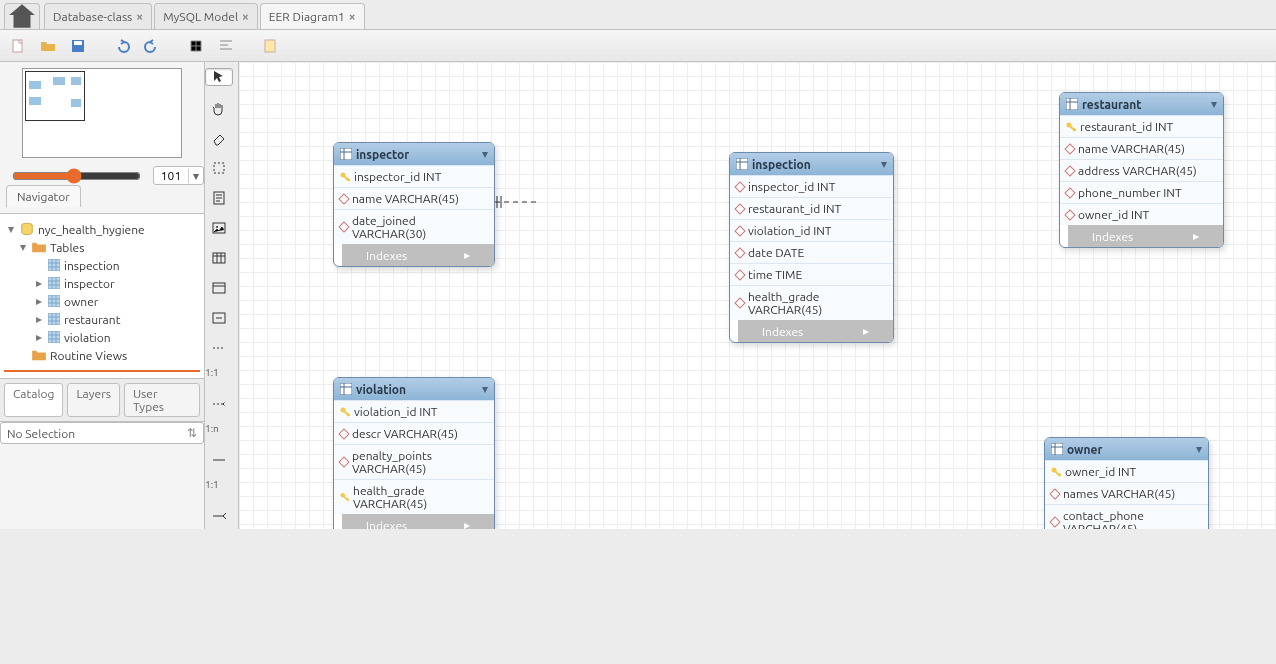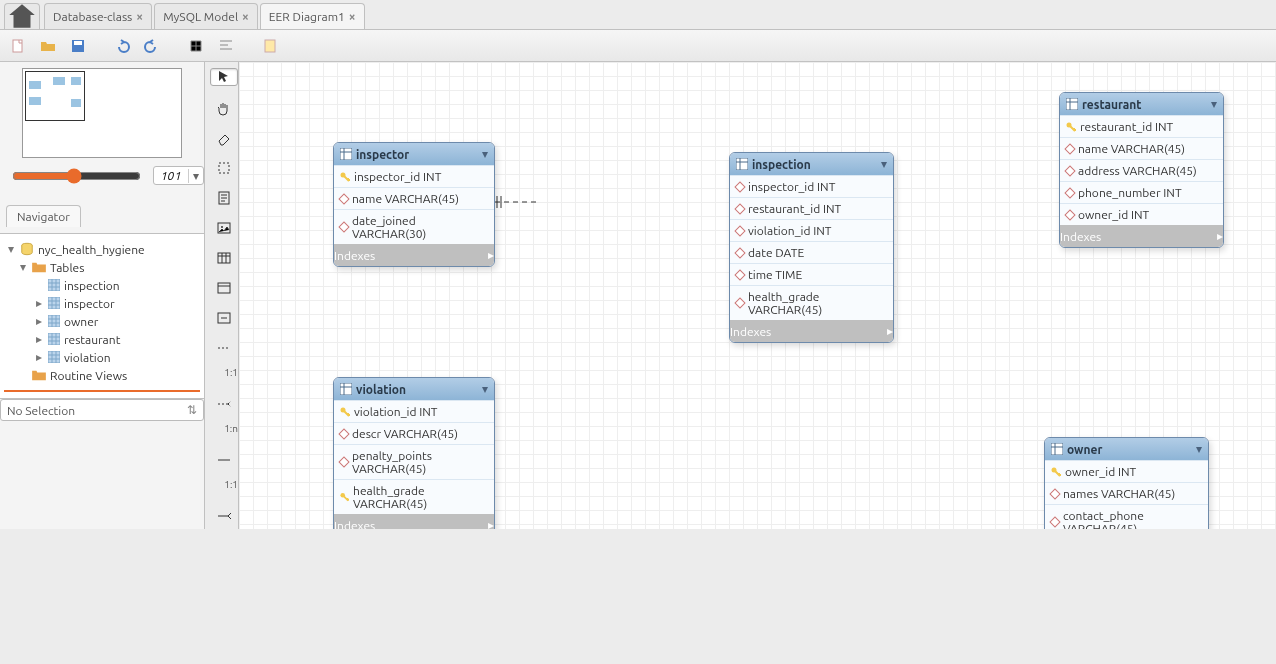--- a/index.html
+++ b/index.html
@@ -25,37 +25,37 @@
 
 
 .sidebar { width: 205px; display:flex; flex-direction:column; background:#f4f4f4; border-right:1px solid #c0c0c0; }
 .navigator-panel { padding:6px; }
 .minimap { width:160px; height:90px; background:#fff; border:1px solid #999; position:relative; margin:0 auto 8px auto; }
 .minimap .viewport { position:absolute; border:1px solid #333; left:2px; top:2px; width:60px; height:50px; }
 .minimap .blob { position:absolute; background:#9bc4e2; }
 .zoomrow { display:flex; align-items:center; gap:6px; }
 .zoomrow input[type=range] { flex:1; accent-color:#e96b2b; }
 .zoom-val { display:flex; align-items:center; border:1px solid #bbb; background:#fff; border-radius:3px; }
-.zoom-val input { width:34px; border:none; text-align:center; padding:2px 0; background:transparent;font-style:italic; }
+.zoom-val input { width:34px; border:none; text-align:center; padding:2px 0; background:transparent; }
 .zoom-val .dd { padding:0 4px; border-left:1px solid #ccc; color:#666;}
-.panel-tab { display:inline-block; padding:4px 10px; border:1px solid #c0c0c0; border-bottom:none; background:#f8f8f8; border-radius:4px 4px 0 0; color:#555; margin-top:20px;}
+.panel-tab { display:inline-block; padding:4px 10px; border:1px solid #c0c0c0; border-bottom:none; background:#f8f8f8; border-radius:4px 4px 0 0; color:#555; margin-top:0;}
 .tree { background:#fff; border-top:1px solid #c0c0c0; padding:6px 4px; flex:0 0 auto; }
 .tree-item { display:flex; align-items:center; gap:4px; padding:2px 2px; color:#333; }
 .tree-item .tri { width:10px; color:#777; display:inline-block; text-align:center;}
 .tree .indent1 { padding-left:14px; }
 .tree .indent2 { padding-left:30px; }
 .orange-underline { height:2px; background:#e96b2b; margin-top:6px; }
 .bottom-tabs { display:flex; gap:4px; padding:4px; border-top:1px solid #c0c0c0; background:#ececec; }
 .bottom-tabs .btab { padding:3px 8px; border:1px solid #c0c0c0; border-radius:3px; background:#f4f4f4; color:#666;}
 .bottom-tabs .btab.active { background:#fff; }
 .sel-row { border-top:1px solid #c0c0c0; }
 .sel-row .combo { display:flex; align-items:center; justify-content:space-between; border:1px solid #bbb; background:#fff; padding:3px 6px; border-radius:3px; color:#555;}
 
 
-.toolcol { width:34px; background:#ececec; border-right:1px solid #c0c0c0; display:flex; flex-direction:column; align-items:flex-end; padding-top:6px; gap:14px; }
+.toolcol { width:34px; background:#ececec; border-right:1px solid #c0c0c0; display:flex; flex-direction:column; align-items:flex-start; padding-top:6px; gap:14px; }
 .toolcol .tbtn2 { width:28px; height:28px; display:flex; align-items:center; justify-content:center; border-radius:3px; }
 .toolcol .tbtn2.active { background:#fff; border:1px solid #aaa; box-shadow:inset 0 1px 2px rgba(0,0,0,.15);}
 .toolcol .lbl { font-size:10px; color:#555; text-align:center; line-height:1; margin-top:-2px; margin-bottom:4px; }
 .toolcol svg { width:16px; height:16px; }
 
 
 .canvas-wrap { flex:1; position:relative; background:#fff; overflow:hidden; }
 .grid-bg {
   position:absolute; inset:0;
   background-image:
@@ -67,21 +67,21 @@
 }
 .relations { position:absolute; inset:0; }
 
 .table-box { position:absolute; width:162px; border:1px solid #6d8aab; border-radius:6px; background:#fff; box-shadow:2px 3px 6px rgba(0,0,0,.15); overflow:hidden; }
 .table-box.result { width:165px; }
 .table-head { background:linear-gradient(#b2cde6,#8db4d6); padding:4px 6px; display:flex; align-items:center; gap:4px; color:#214; }
 .table-head .name { font-weight:bold; color:#2a3a4a; flex:1; }
 .table-head .tri { color:#4a617c; }
 .col-row { display:flex; align-items:center; gap:4px; padding:4px 6px; border-top:1px solid #dbe7f2; font-size:11px; color:#333; background:#f8fbfe; }
 .col-row:first-of-type { border-top:none; }
-.idx-row { background:#bfbfbf; color:#fff; padding:4px 0; display:flex; align-items:center; justify-content:space-between; font-size:11px; }
+.idx-row { background:#bfbfbf; color:#fff; padding:4px 24px; display:flex; align-items:center; justify-content:space-between; font-size:11px;margin-left:8px; }
 .key-icon { width:10px; height:10px; }
 .diamond { width:8px; height:8px; transform:rotate(45deg); border:1px solid #c77; background:#fff; flex:0 0 8px; }
 
 .icon-db { width:14px; height:14px; }
 .icon-folder { width:14px; height:12px; }
 .icon-tbl { width:12px; height:12px; }
 
 </style>
 </head>
 <body>
@@ -247,20 +247,25 @@
         <div class="tree-item indent1">
           <span class="tri" style="visibility:hidden">▸</span>
           <svg class="icon-folder" viewBox="0 0 16 14">
               <path fill="#e8a24a" d="M0 2h5l1 2h10v9H0z"></path>
             </svg>
           <span>Routine Views</span>
         </div>
         <div class="orange-underline"></div>
       </div>
 
+      <div class="bottom-tabs">
+        <div class="btab active">Catalog</div>
+        <div class="btab">Layers</div>
+        <div class="btab">User Types</div>
+      </div>
 
       <div class="sel-row">
         <div class="combo">
           <span>No Selection</span>
           <span style="color:#888">⇅</span>
         </div>
       </div>
     </div>
 
     <div class="toolcol">

